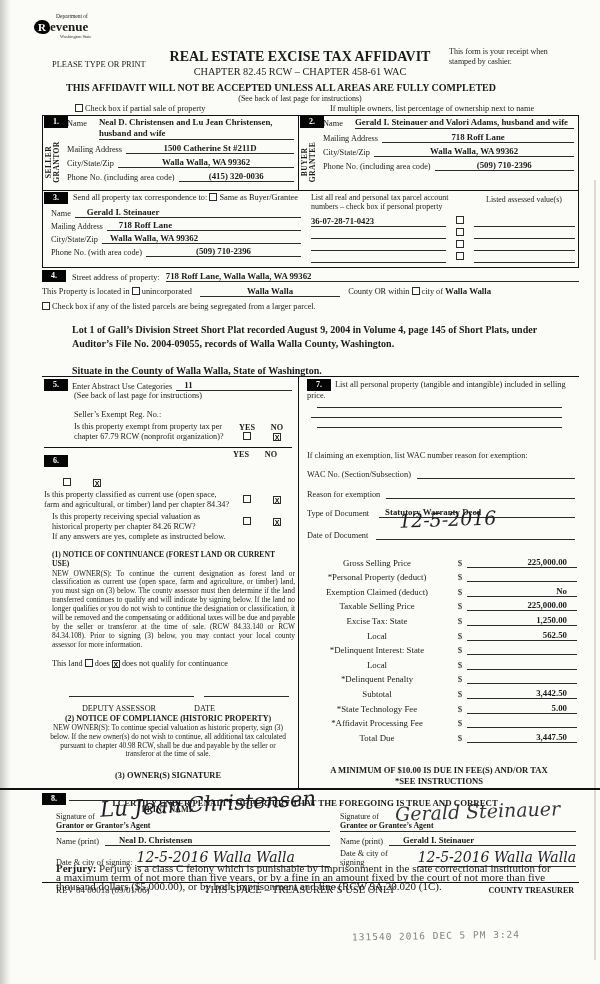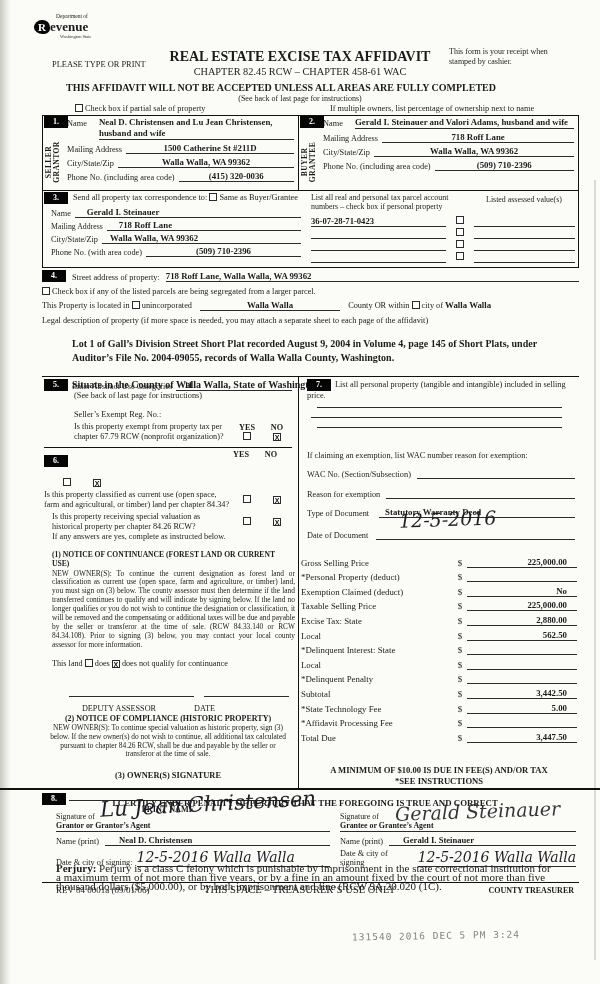--- a/index.html
+++ b/index.html
@@ -21,21 +21,21 @@
   .val{font-weight:bold;font-size:8.8px}
   .frow{display:flex;align-items:flex-end;margin-top:3px}
   .frow .lbl{white-space:nowrap;padding-right:4px}
   .frow .line{flex:1;border-bottom:1px solid #2b2b2b;text-align:center;min-height:10px}
   .rot{position:absolute;transform:rotate(-90deg);font-size:7.6px;font-weight:bold;
     line-height:8px;letter-spacing:.4px;text-align:center;width:46px}
   .q-row{display:flex;margin-top:3px}
   .q-text{flex:1;font-size:8.2px;line-height:9.6px}
   .q-cell{width:30px;text-align:center;font-size:8.2px;font-weight:bold;flex:none;align-self:center}
   .fee-row{display:flex;align-items:flex-end;height:14.6px}
-  .fee-label{width:152px;text-align:left;font-size:8.8px;white-space:nowrap}
+  .fee-label{width:152px;text-align:center;font-size:8.8px;white-space:nowrap}
   .fee-cur{width:14px;text-align:center;font-size:8.8px}
   .fee-line{flex:1;border-bottom:1px solid #2b2b2b;text-align:right;font-weight:bold;
     font-size:8.8px;padding-right:10px;min-height:11px}
   .hand{font-family:"DejaVu Serif",serif;font-style:italic;color:#1e1e24;white-space:nowrap}
   .fine{font-size:7.4px;line-height:8.9px}
   .sig-line{position:absolute;border-bottom:1px solid #2b2b2b}
   .logo-r{display:inline-block;width:16px;height:14px;background:#050505;color:#fff;
     border-radius:60% 55% 50% 65%/65% 60% 45% 55%;text-align:center;
     font:bold 11px/14px "Liberation Serif",serif}
 </style>
@@ -164,35 +164,34 @@
       </div>
     </div>
   </div>
 
   <div class="abs" style="left:42px;top:270px;width:537px">
     <div style="display:flex;align-items:flex-end">
       <span class="tab">4.</span>
       <span class="lbl" style="padding:0 6px">Street address of property:</span>
       <span class="ul b" style="flex:1;font-size:8.8px">718 Roff Lane, Walla Walla, WA  99362</span>
     </div>
-    <div style="margin-top:5px;font-size:8.3px">
-      <span class="cb"></span>
-      <span>Check box if any of the listed parcels are being segregated from a larger parcel.</span>
-    </div>
     <div style="margin-top:4px;font-size:8.3px">
       <span>This Property is located in</span>
       <span class="cb"></span>
       <span>unincorporated</span>
       <span class="ul b ctr" style="display:inline-block;width:140px;margin:0 6px;font-size:8.8px">Walla Walla</span>
       <span class="b" style="font-weight:normal">County OR  within</span>
       <span class="cb"></span>
       <span>city of</span>
       <span class="b" style="font-size:8.8px">Walla Walla</span>
     </div>
-    <div style="margin-top:5px;font-size:8.3px">Legal description of property (if more space is needed, you may attach a separate sheet to each page of the affidavit)</div>
+    <div style="margin-top:5px;font-size:8.3px">
+      <span class="cb"></span>
+      <span>Check box if any of the listed parcels are being segregated from a larger parcel.</span>
+    </div>
     <div class="b" style="margin:12px 30px 0 30px;font-size:10px;line-height:13.5px">Lot 1 of Gall’s Division Street Short Plat recorded August 9, 2004 in Volume 4, page 145 of Short Plats, under Auditor’s File No. 2004-09055, records of Walla Walla County, Washington.</div>
     <div class="b" style="margin:15px 30px 0 30px;font-size:10px">Situate in the County of Walla Walla, State of Washington.</div>
   </div>
 
   <div class="abs" style="left:42px;top:376px;width:537px;height:412px;border-top:1.5px solid #111;display:flex">
 
     <div style="position:relative;width:257px;border-right:1px solid #111;padding:2px 6px 0 2px">
       <div style="display:flex;align-items:flex-end">
         <span class="tab">5.</span>
         <span class="lbl" style="padding:0 4px">Enter Abstract Use Categories</span>
@@ -242,21 +241,21 @@
         <div style="position:relative;height:36px">
           <div class="sig-line" style="left:25px;top:28px;width:125px"></div>
           <div class="sig-line" style="left:160px;top:28px;width:85px"></div>
         </div>
         <div style="display:flex;font-size:8.2px">
           <span style="width:150px;text-align:center">DEPUTY ASSESSOR</span>
           <span style="width:95px;">DATE</span>
         </div>
 
         <div class="b ctr" style="margin-top:1px;font-size:8px">(2) NOTICE OF COMPLIANCE (HISTORIC PROPERTY)</div>
-        <div class="fine ctr" style="margin:1px 4px 0 4px">NEW OWNER(S):  To continue special valuation as historic property, sign (3) below.  If the new owner(s) do not wish to continue, all additional tax calculated pursuant to chapter 84.26 RCW, shall be due and payable by the seller or transferor at the time of sale.</div>
+        <div class="fine ctr" style="margin:1px 4px 0 4px">NEW OWNER(S):  To continue special valuation as historic property, sign (3) below.  If the new owner(s) do not wish to continue, all additional tax calculated pursuant to chapter 40.98 RCW, shall be due and payable by the seller or transferor at the time of sale.</div>
         <div class="b ctr" style="margin-top:12px;font-size:8.4px">(3)  OWNER(S) SIGNATURE</div>
 
         <div style="position:relative;height:24px">
           <div class="sig-line" style="left:25px;top:20px;width:125px"></div>
           <div class="sig-line" style="left:160px;top:20px;width:85px"></div>
         </div>
         <div class="b ctr" style="margin-top:1px;font-size:8.2px">PRINT NAME</div>
         <div style="position:relative;height:22px">
           <div class="sig-line" style="left:25px;top:17px;width:125px"></div>
           <div class="sig-line" style="left:160px;top:17px;width:85px"></div>
@@ -308,21 +307,21 @@
             <span class="fee-line">No</span>
           </div>
         <div class="fee-row">
             <span class="fee-label">Taxable Selling Price</span>
             <span class="fee-cur">$</span>
             <span class="fee-line">225,000.00</span>
           </div>
         <div class="fee-row">
             <span class="fee-label">Excise Tax:  State</span>
             <span class="fee-cur">$</span>
-            <span class="fee-line">2,880.00</span>
+            <span class="fee-line">1,250.00</span>
           </div>
         <div class="fee-row">
             <span class="fee-label">Local</span>
             <span class="fee-cur">$</span>
             <span class="fee-line">562.50</span>
           </div>
         <div class="fee-row">
             <span class="fee-label">*Delinquent Interest:  State</span>
             <span class="fee-cur">$</span>
             <span class="fee-line"></span>

